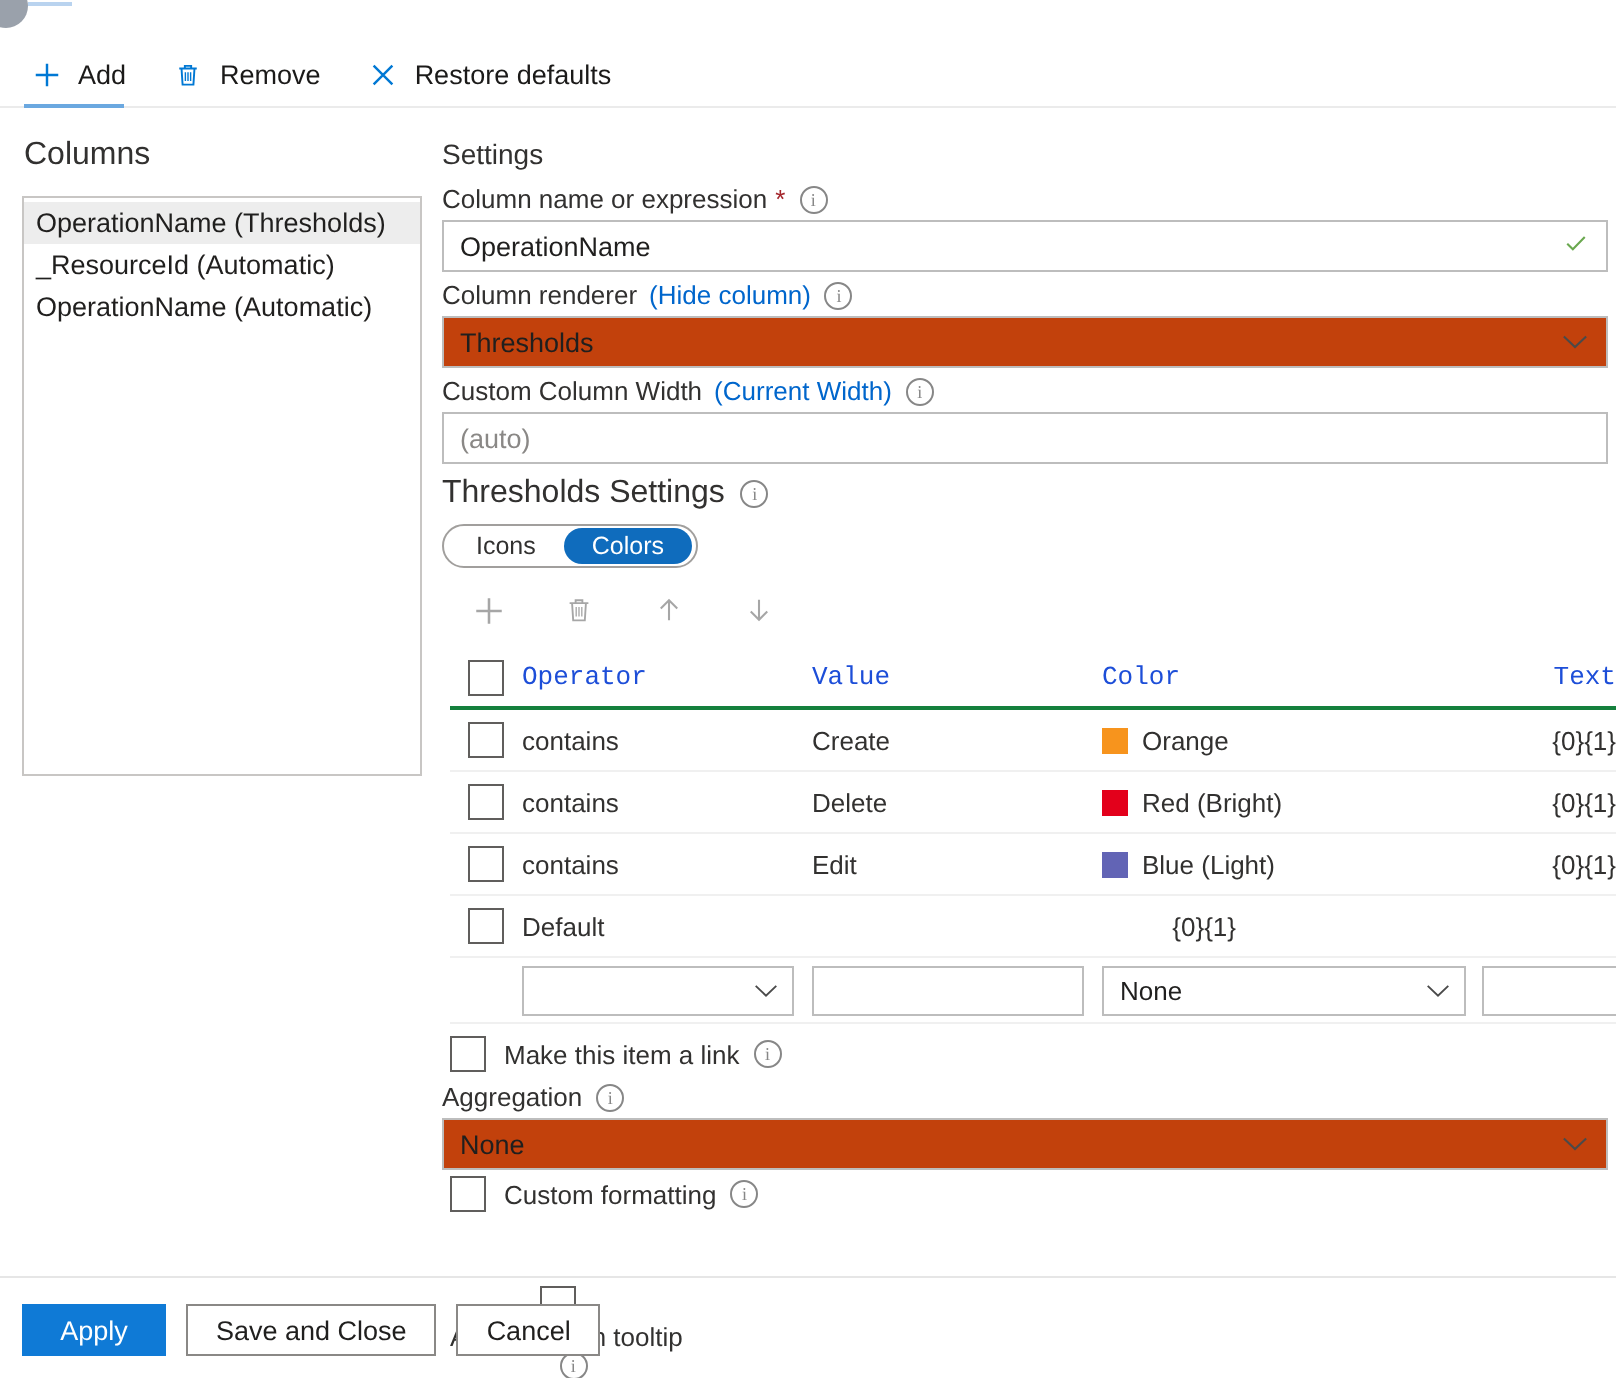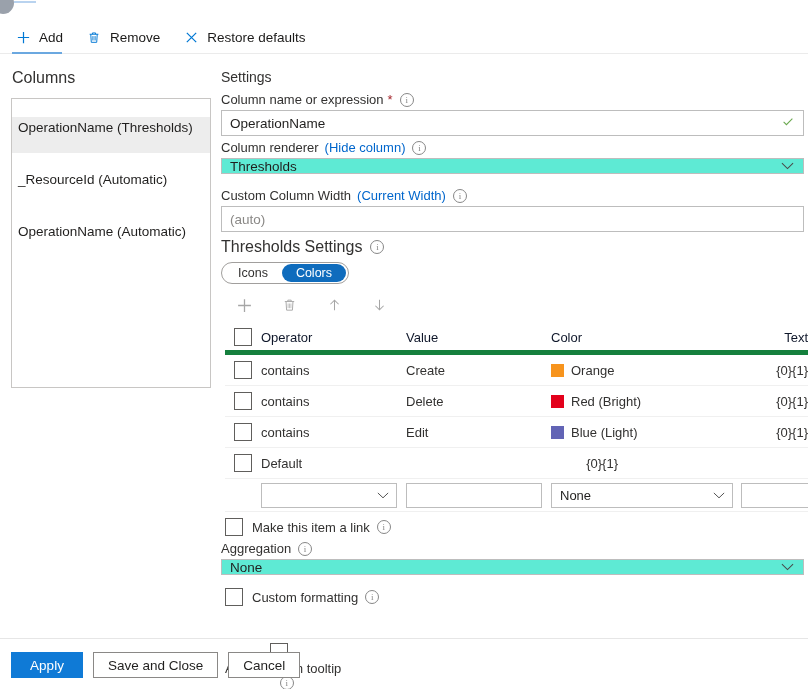--- a/index.html
+++ b/index.html
@@ -68,24 +68,24 @@
   }
 
   
   .listbox {
     position: absolute; left: 11px; top: 98px;
     width: 200px; height: 290px;
     border: 1px solid #c8c6c4; background: #fff;
     padding-top: 2px;
   }
   .lb-item {
-    height: 36px; line-height: 21px;
+    height: 21px; line-height: 21px;
     padding: 0 6px;
     font-size: 13.5px; color: #201f1e;
-    cursor: pointer; white-space: nowrap; margin-top: 16px;
+    cursor: pointer; white-space: nowrap;
   }
   .lb-item.sel { background: #ededed; }
 
   
   .pane { position: absolute; left: 221px; top: 0; width: 587px; }
 
   .fld-label {
     display: flex; align-items: center;
     font-size: 13px; color: #323130;
     white-space: nowrap; line-height: 16px; justify-content: space-between;
@@ -110,22 +110,22 @@
     font-size: 13.5px; color: #201f1e;
   }
   .tbox.ph { color: #8a8886; }
   .tbox .ok {
     position: absolute; right: 8px; top: 50%;
     transform: translateY(-50%);
     color: #6aa84f;
   }
   .ddown {
     position: relative;
-    width: 583px; height: 16px;
-    border: 1px solid #bdbdbd; background: #5eead4;
+    width: 583px; height: 26px;
+    border: 1px solid #bdbdbd; background: #c2410c;
     display: flex; align-items: center;
     padding: 0 8px;
     font-size: 13.5px; color: #201f1e; cursor: pointer;
   }
   .ddown .chev {
     position: absolute; right: 9px; top: 50%;
     transform: translateY(-50%);
     color: #4a4a4a;
   }
 
@@ -177,21 +177,21 @@
   .ttable {
     position: absolute; left: 4px; top: 324px;
     width: 583px;
   }
   .trow {
     display: flex; align-items: center;
     height: 31px;
     border-bottom: 1px solid #f0f0f0;
     font-size: 13px; color: #323130;
   }
-  .trow.thead { border-bottom: 5px solid #15803d; color: #0f172a; }
+  .trow.thead { border-bottom: 2px solid #15803d; color: #1d4ed8; font-family: Liberation Mono, monospace; }
   .trow.editor { border-bottom: 1px solid #f0f0f0; height: 33px; }
 
   .c-check { width: 36px; display: flex; align-items: center; justify-content: center; flex: none; }
   .c-op    { width: 145px; flex: none; }
   .c-val   { width: 145px; flex: none; }
   .c-col   { width: 190px; flex: none; display: flex; align-items: center; }
   .c-text  { width: 67px; flex: none; text-align: right; padding-right: 0px; }
 
   .cb {
     width: 18px; height: 18px;

